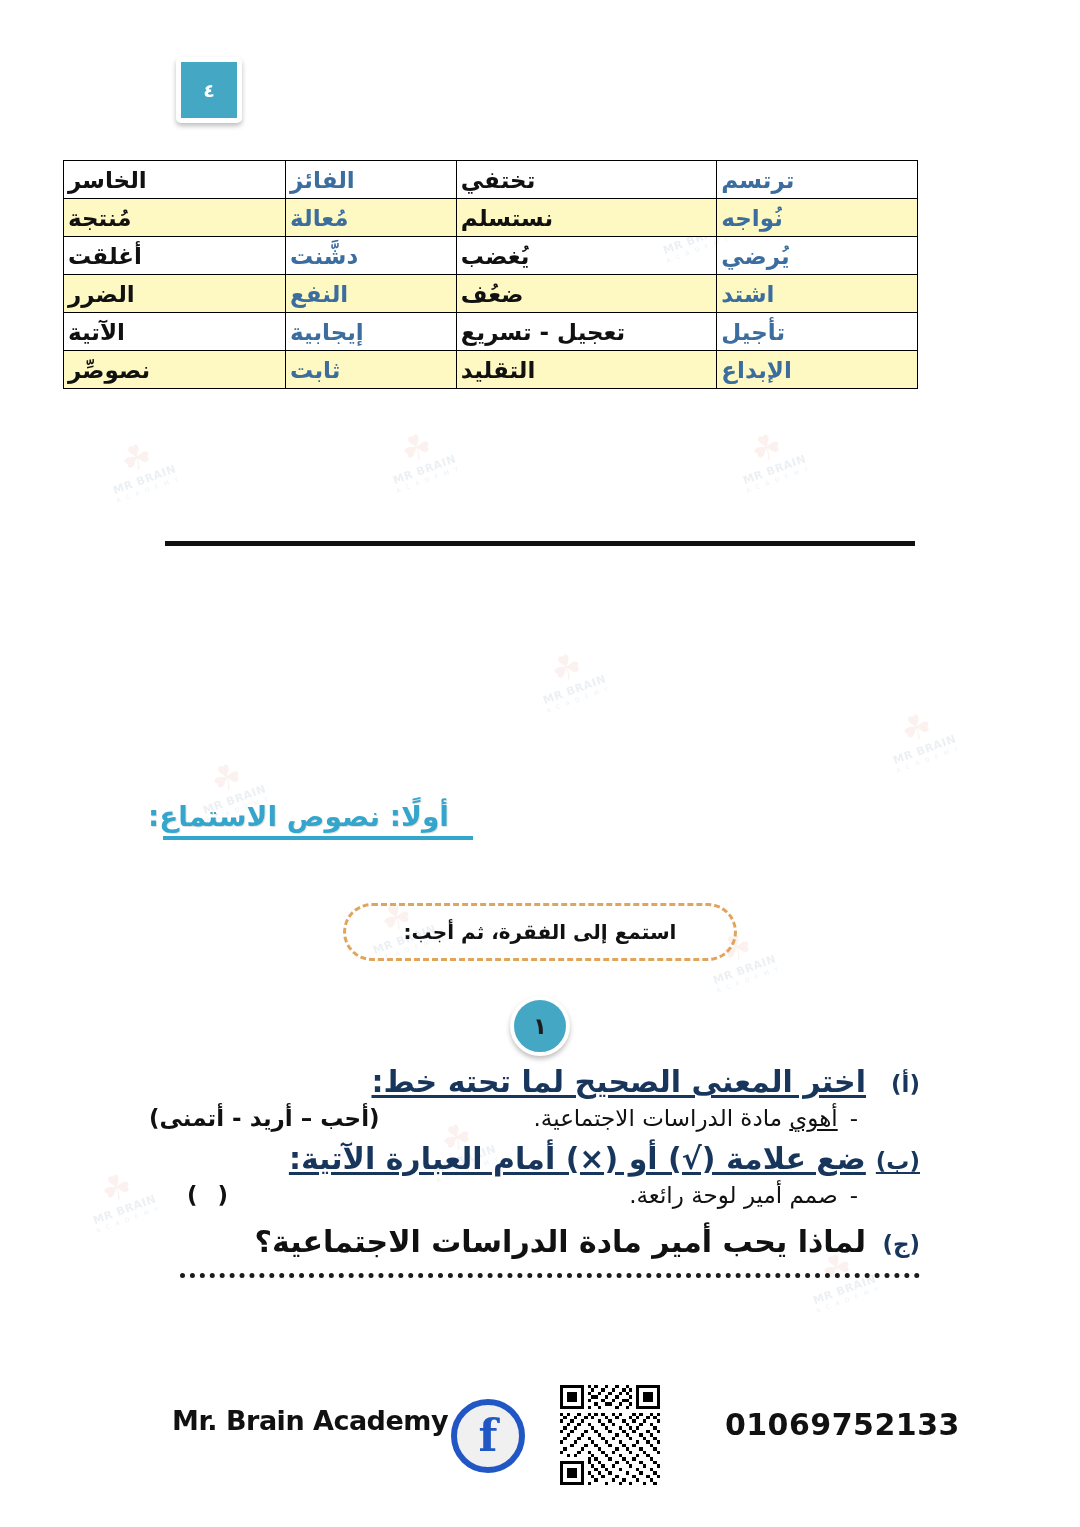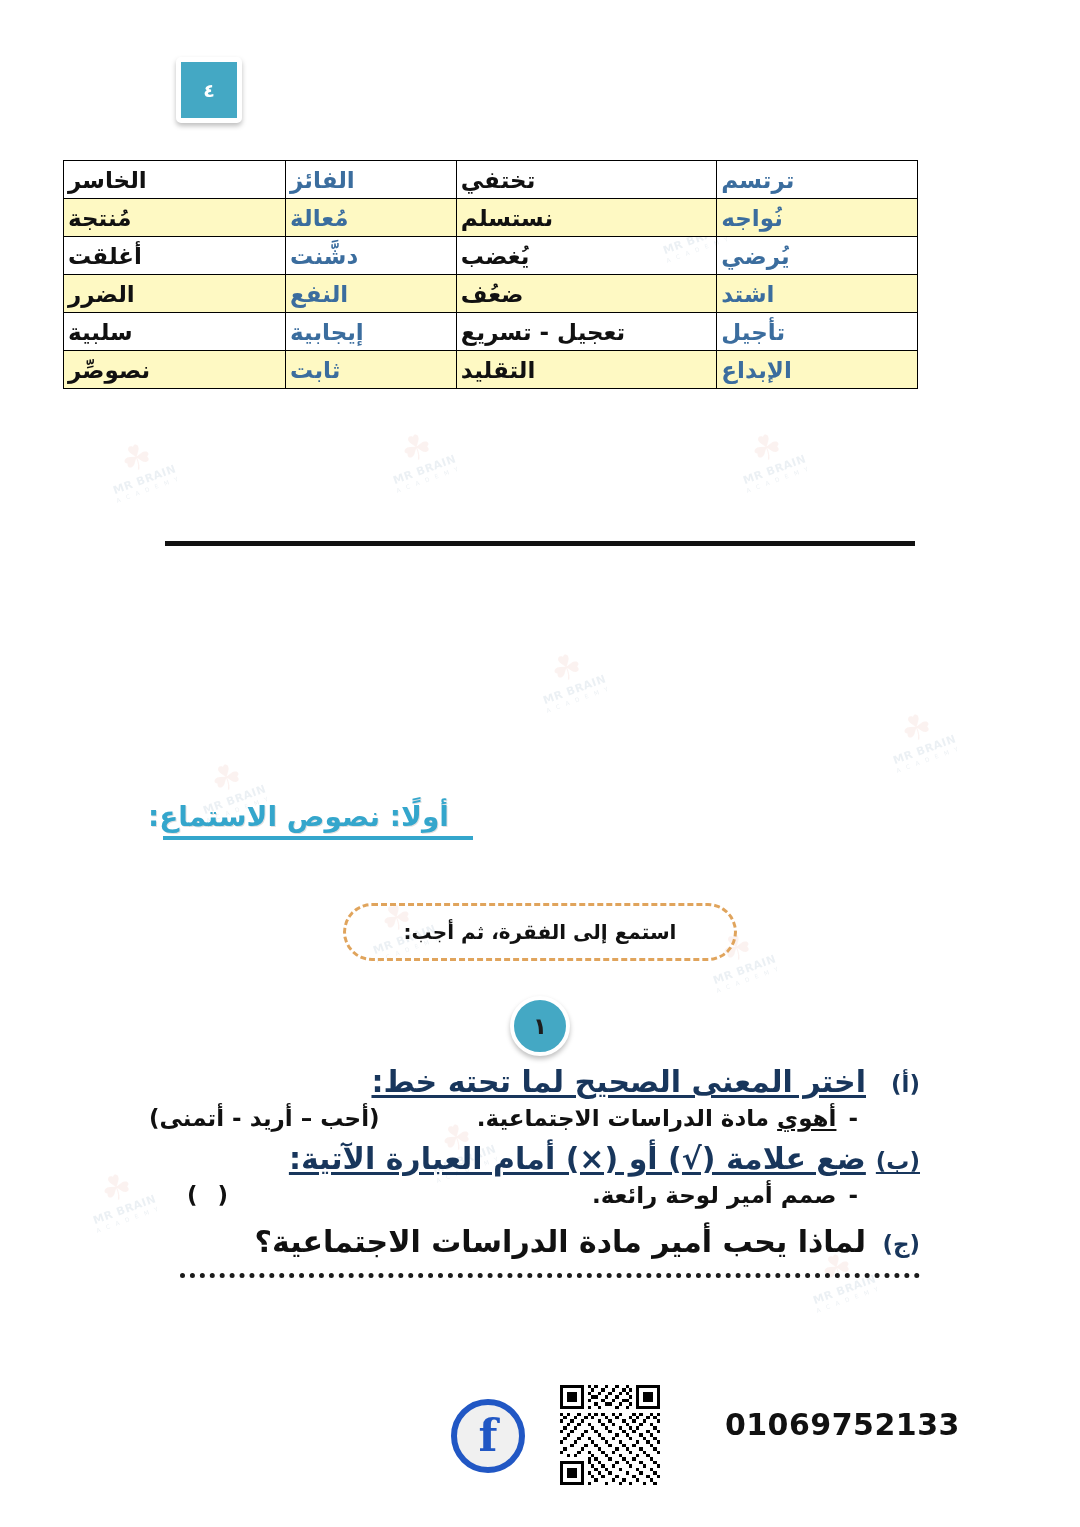--- a/index.html
+++ b/index.html
@@ -258,21 +258,21 @@
 
   .a-row {
     display: flex;
     align-items: baseline;
     justify-content: space-between;
     margin: 6px 0 10px 0;
     padding-right: 62px;
   }
   .a-sentence {
     font-size: 23px;
-    font-weight: bold;
+    font-weight: normal;
     color: #111111;
     white-space: nowrap;
   }
   .a-sentence .dash {
     margin-left: 12px;
   }
   .a-sentence u {
     text-decoration: underline;
     text-underline-offset: 3px;
   }
@@ -494,21 +494,21 @@
           <tr class="shaded">
             <td class="c-blue">اشتد</td>
             <td class="c-dark">ضعُف</td>
             <td class="c-blue">النفع</td>
             <td class="c-dark">الضرر</td>
           </tr>
           <tr>
             <td class="c-blue">تأجيل</td>
             <td class="c-dark">تعجيل - تسريع</td>
             <td class="c-blue">إيجابية</td>
-            <td class="c-dark">سلبية</td>
+            <td class="c-dark">الآتية</td>
           </tr>
           <tr class="shaded">
             <td class="c-blue">الإبداع</td>
             <td class="c-dark">التقليد</td>
             <td class="c-blue">ثابت</td>
             <td class="c-dark">نصوصِّر</td>
           </tr>
         </tbody>
     </table>
   </div>
@@ -556,20 +556,21 @@
     <div class="q-row" style="margin-top:16px;">
       <span class="q-label">(ج)</span>
       <span class="q-text plain">لماذا يحب أمير مادة الدراسات الاجتماعية؟</span>
     </div>
     <div class="dotted-line"></div>
   </div>
 
   <div class="footer">
     <div class="footer-inner">
 
+      <div class="brand-name">Mr. Brain Academy</div>
 
       <div class="fb-badge">
         <span class="f-glyph">f</span>
       </div>
 
       <div class="qr-box">
         <svg viewBox="0 0 29 29" width="100" height="100" shape-rendering="crispEdges" aria-hidden="true">
           <rect width="29" height="29" fill="#ffffff"></rect>
           <g fill="#000000">
             <rect x="0" y="0" width="7" height="1"></rect>

